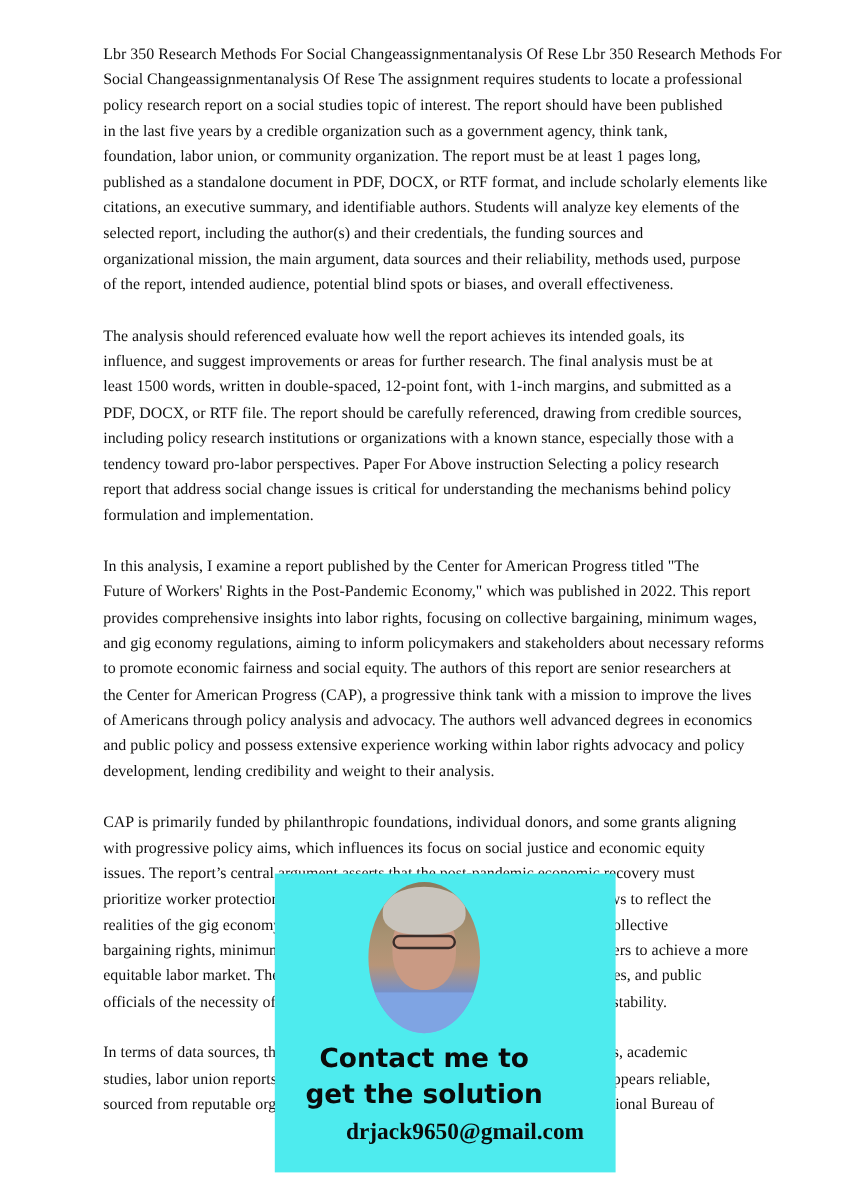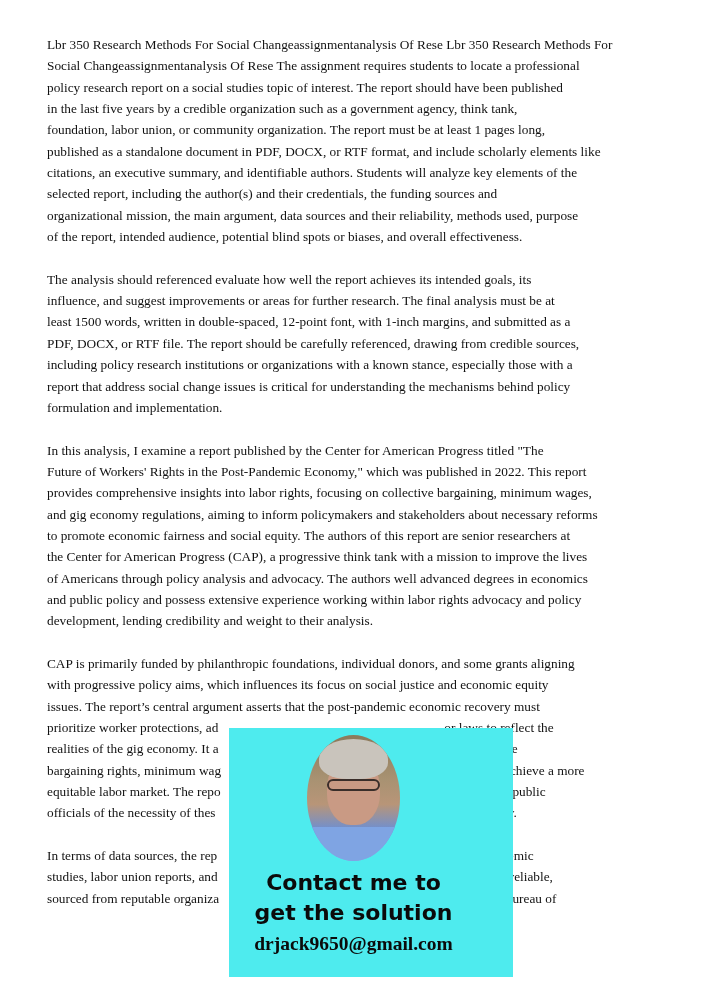--- a/index.html
+++ b/index.html
@@ -2,21 +2,21 @@
 <html><head>
   <meta charset="utf-8">
   <style>
     html, body { margin: 0; padding: 0; background: #ffffff; }
     body { width: 708px; height: 1000px; position: relative; overflow: hidden; }
     .page {
       position: absolute; left: 47px; top: 34px; width: 625px;
       font-family: "Liberation Serif", "DejaVu Serif", serif;
       font-size: 13.3px; line-height: 21.35px; color: #111111;
     }
-    .line { white-space: nowrap; height: 21.35px; }
+    .line { white-space: nowrap; height: 21.35px; margin-left: 39px; }
     .gap { height: 21.35px; }
     .promo {
       position: absolute; left: 229px; top: 728px; width: 284px; height: 249px;
       background: #4eebee; text-align: center;
     }
     .avatar {
       position: absolute; left: 78px; top: 7px; width: 93px; height: 126px;
       border-radius: 50%; overflow: hidden;
       background: linear-gradient(180deg, #8b7a5c 0%, #a89272 35%, #b89578 55%, #6f8fd0 75%, #8eaee6 100%);
     }
@@ -25,21 +25,21 @@
     .avatar .glasses { position:absolute; left:20px; top:44px; width:53px; height:12px; border:2px solid #3a2e2a; border-radius:6px; box-sizing:border-box; }
     .avatar .shirt { position:absolute; left:0; top:92px; width:93px; height:40px; background:#7fa4e3; }
     .promo .cta {
       position: absolute; left: 0; top: 140px; width: 249px;
       font-family: "DejaVu Sans", sans-serif; font-weight: bold;
       font-size: 22px; line-height: 30px; color: #0b0b0b;
     }
     .promo .email {
       position: absolute; left: 0; top: 205px; width: 249px;
       font-family: "Liberation Serif", "DejaVu Serif", serif; font-weight: bold;
-      font-size: 19.5px; color: #0b0b0b;
+      font-size: 19.5px; color: #0b0b0b; padding-left: 34px;
     }
   </style>
 </head>
 <body>
 
 <div class="page">
   <div>
     <div class="line">Lbr 350 Research Methods For Social Changeassignmentanalysis Of Rese Lbr 350 Research Methods For</div>
     <div class="line">Social Changeassignmentanalysis Of Rese The assignment requires students to locate a professional</div>
     <div class="line">policy research report on a social studies topic of interest. The report should have been published</div>
@@ -51,20 +51,21 @@
     <div class="line">organizational mission, the main argument, data sources and their reliability, methods used, purpose</div>
     <div class="line">of the report, intended audience, potential blind spots or biases, and overall effectiveness.</div>
   </div>
   <div class="gap"></div>
   <div>
     <div class="line">The analysis should referenced evaluate how well the report achieves its intended goals, its</div>
     <div class="line">influence, and suggest improvements or areas for further research. The final analysis must be at</div>
     <div class="line">least 1500 words, written in double-spaced, 12-point font, with 1-inch margins, and submitted as a</div>
     <div class="line">PDF, DOCX, or RTF file. The report should be carefully referenced, drawing from credible sources,</div>
     <div class="line">including policy research institutions or organizations with a known stance, especially those with a</div>
+    <div class="line">tendency toward pro-labor perspectives. Paper For Above instruction Selecting a policy research</div>
     <div class="line">report that address social change issues is critical for understanding the mechanisms behind policy</div>
     <div class="line">formulation and implementation.</div>
   </div>
   <div class="gap"></div>
   <div>
     <div class="line">In this analysis, I examine a report published by the Center for American Progress titled "The</div>
     <div class="line">Future of Workers' Rights in the Post-Pandemic Economy," which was published in 2022. This report</div>
     <div class="line">provides comprehensive insights into labor rights, focusing on collective bargaining, minimum wages,</div>
     <div class="line">and gig economy regulations, aiming to inform policymakers and stakeholders about necessary reforms</div>
     <div class="line">to promote economic fairness and social equity. The authors of this report are senior researchers at</div>

